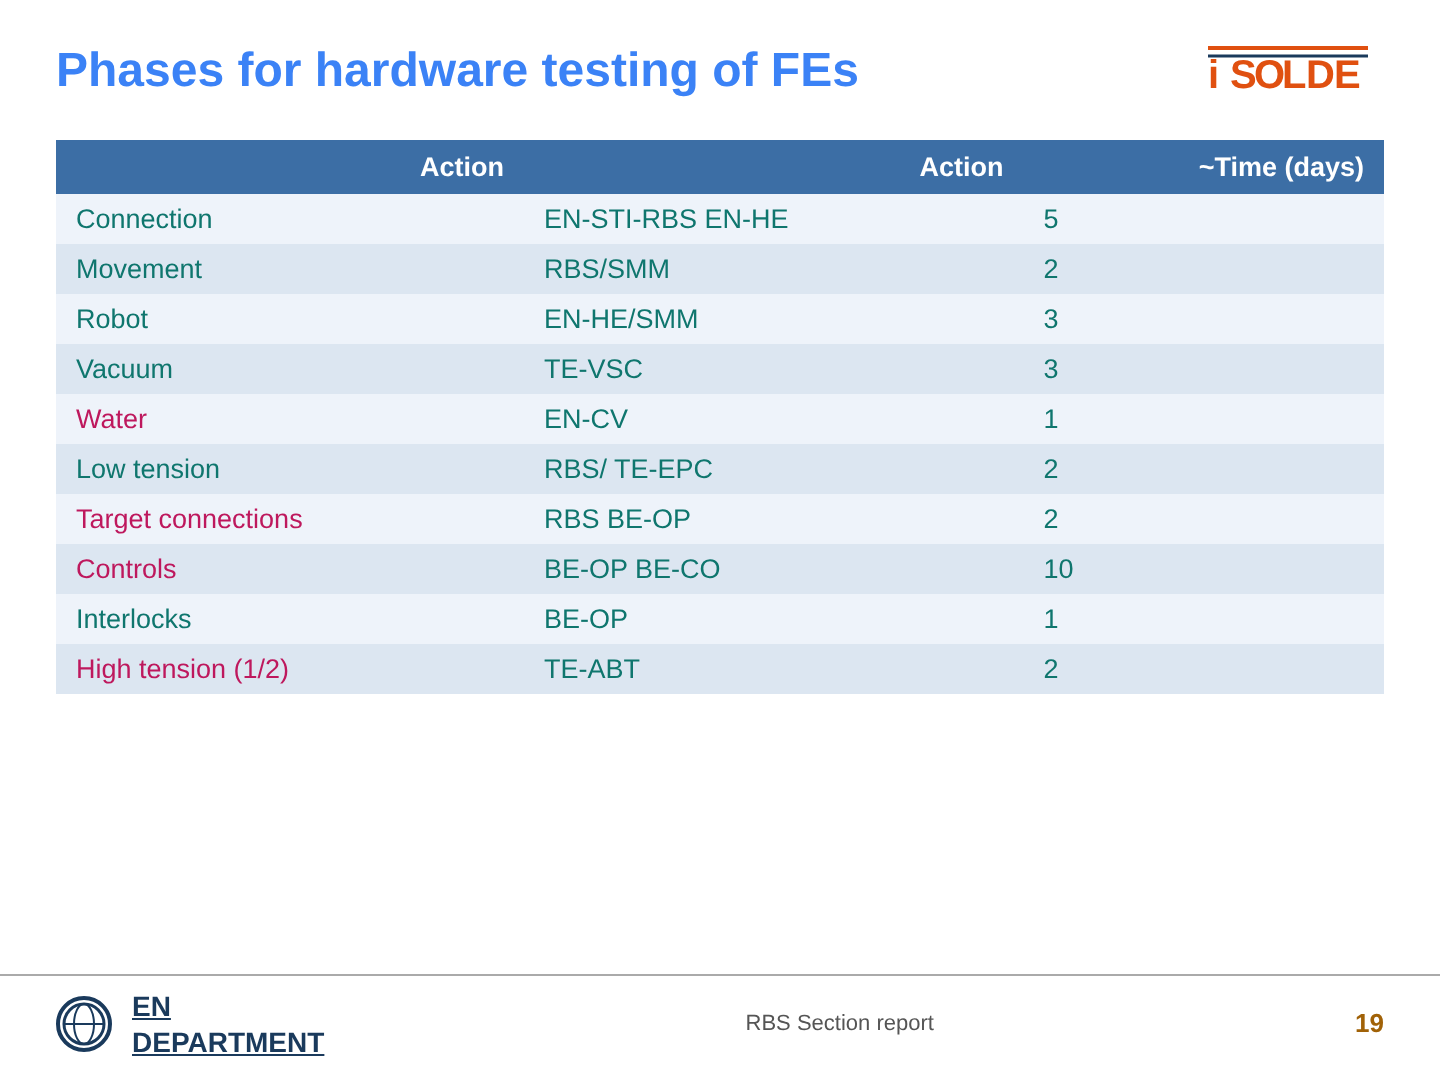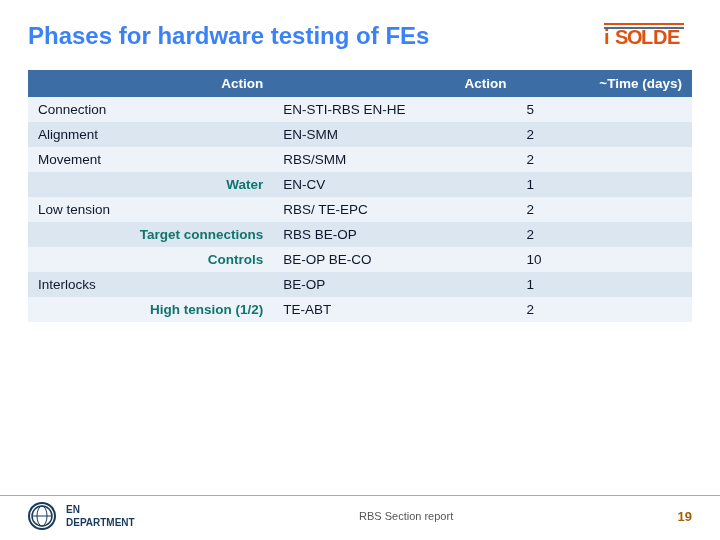--- a/index.html
+++ b/index.html
@@ -42,26 +42,25 @@
       font-weight: bold;
     }
     tbody tr:nth-child(even) {
       background-color: #dce6f1;
     }
     tbody tr:nth-child(odd) {
       background-color: #eef3fa;
     }
     tbody td {
       padding: 5px 10px;
-      color: #0f172a;
+      color: #0f766e;
     }
     tbody tr.highlight-orange td:first-child {
-      color: #0f766e;
-      font-weight: bold;
-      text-align: right;
+      color: #be185d;
+      font-weight: normal;
     }
     .footer {
       position: absolute;
       bottom: 10px;
       left: 0;
       right: 0;
       display: flex;
       align-items: center;
       justify-content: space-between;
       padding: 0 28px;
@@ -79,24 +78,25 @@
       border-radius: 50%;
       border: 2px solid #1a3a5c;
       display: flex;
       align-items: center;
       justify-content: center;
       font-size: 8px;
       font-weight: bold;
       color: #1a3a5c;
     }
     .en-dept {
-      font-size: 10px;
+      font-size: 14px;
       color: #1a3a5c;
       line-height: 1.3;
       font-weight: bold;
+      text-decoration: underline;
     }
     .footer-center {
       font-size: 11px;
       color: #555;
     }
     .footer-page {
       font-size: 13px;
       color: #a16207;
       font-weight: bold;
     }
@@ -136,28 +136,33 @@
         <th>~Time (days)</th>
       </tr>
     </thead>
     <tbody id="table-body">
     <tr>
           <td>Connection</td>
           <td>EN-STI-RBS EN-HE</td>
           <td>5</td>
         </tr>
         <tr>
-          <td>Alignment</td>
-          <td>EN-SMM</td>
-          <td>2</td>
-        </tr>
-        <tr>
           <td>Movement</td>
           <td>RBS/SMM</td>
           <td>2</td>
+        </tr>
+        <tr>
+          <td>Robot</td>
+          <td>EN-HE/SMM</td>
+          <td>3</td>
+        </tr>
+        <tr>
+          <td>Vacuum</td>
+          <td>TE-VSC</td>
+          <td>3</td>
         </tr>
         <tr class="highlight-orange">
           <td>Water</td>
           <td>EN-CV</td>
           <td>1</td>
         </tr>
         <tr>
           <td>Low tension</td>
           <td>RBS/ TE-EPC</td>
           <td>2</td>

